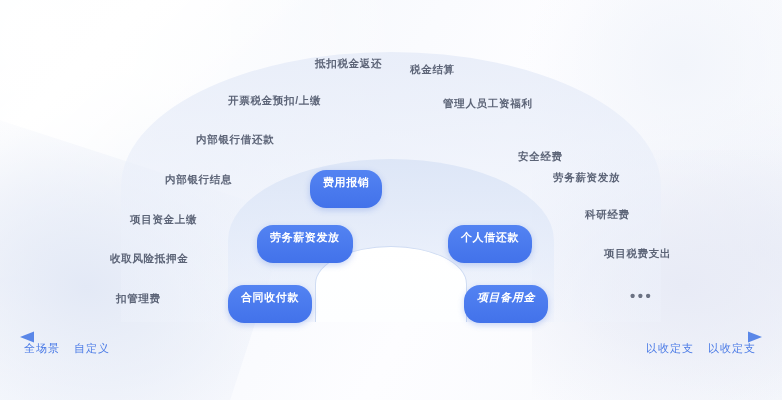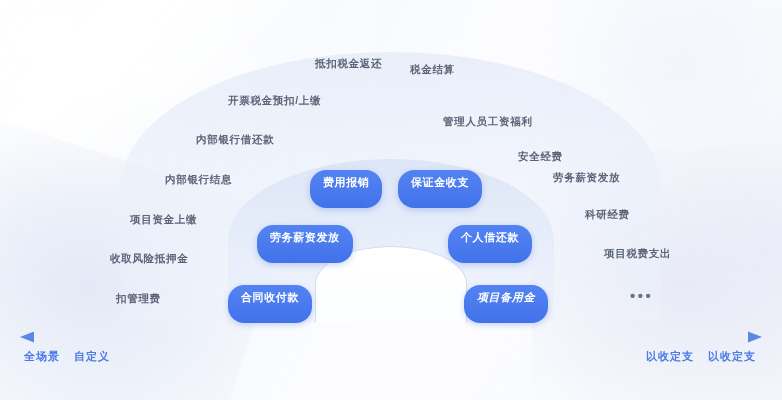--- a/index.html
+++ b/index.html
@@ -133,23 +133,23 @@
     position: absolute;
     left: 18px;
     right: 18px;
     bottom: 56px;
     height: 14px;
   }
   #axis svg { display: block; width: 100%; height: 14px; }
 
   .axis-caption {
     position: absolute;
-    bottom: 36px;
+    bottom: 44px;
     font-size: 11px;
-    font-weight: 700;
+    font-weight: 400;
     color: #4a7ae6;
     letter-spacing: 1px;
     white-space: nowrap;
     margin-top: 38px;
   }
   .axis-caption.left { left: 24px; }
   .axis-caption.right { right: 26px; }
   .axis-caption span { margin-right: 14px; }
   .axis-caption span:last-child { margin-right: 0; }
 </style>
@@ -162,36 +162,35 @@
   <div class="wisp wisp-tr"></div>
   <div class="wisp wisp-bl"></div>
   <div class="wisp wisp-br"></div>
 
   <div class="arc arc-outer"></div>
   <div class="arc arc-mid"></div>
   <div class="arc arc-inner"></div>
 
 
   <div class="pill" style="left:310px; top:170px;">费用报销</div>
-  <div class="pill" style="left:398px; top:170px;">保证金收支</div>
   <div class="pill" style="left:257px; top:225px;">劳务薪资发放</div>
   <div class="pill" style="left:448px; top:225px;">个人借还款</div>
   <div class="pill" style="left:228px; top:285px;">合同收付款</div>
   <div class="pill" style="left:464px; top:285px;font-style:italic;">项目备用金</div>
 
   <div class="olabel" style="left:315px; top:58px;">抵扣税金返还</div>
   <div class="olabel" style="left:228px; top:95px;">开票税金预扣/上缴</div>
   <div class="olabel" style="left:184px; top:134px;margin-left:12px;">内部银行借还款</div>
   <div class="olabel" style="left:152px; top:174px;padding-left:13px;">内部银行结息</div>
   <div class="olabel" style="left:130px; top:214px;">项目资金上缴</div>
   <div class="olabel" style="left:110px; top:253px;">收取风险抵押金</div>
   <div class="olabel" style="left:116px; top:293px;">扣管理费</div>
 
   <div class="olabel" style="left:410px; top:64px;">税金结算</div>
-  <div class="olabel" style="left:443px; top:98px;margin-top:18px;">管理人员工资福利</div>
+  <div class="olabel" style="left:443px; top:98px;">管理人员工资福利</div>
   <div class="olabel" style="left:518px; top:151px;">安全经费</div>
   <div class="olabel" style="left:553px; top:172px;">劳务薪资发放</div>
   <div class="olabel" style="left:585px; top:209px;">科研经费</div>
   <div class="olabel" style="left:604px; top:248px;">项目税费支出</div>
   <div class="olabel dots" style="left:630px; top:288px;">•••</div>
 
   <div id="axis">
     <svg viewBox="0 0 746 14" preserveAspectRatio="none" aria-hidden="true">
       <defs>
         <linearGradient id="axisgrad" x1="0" y1="0" x2="1" y2="0">

